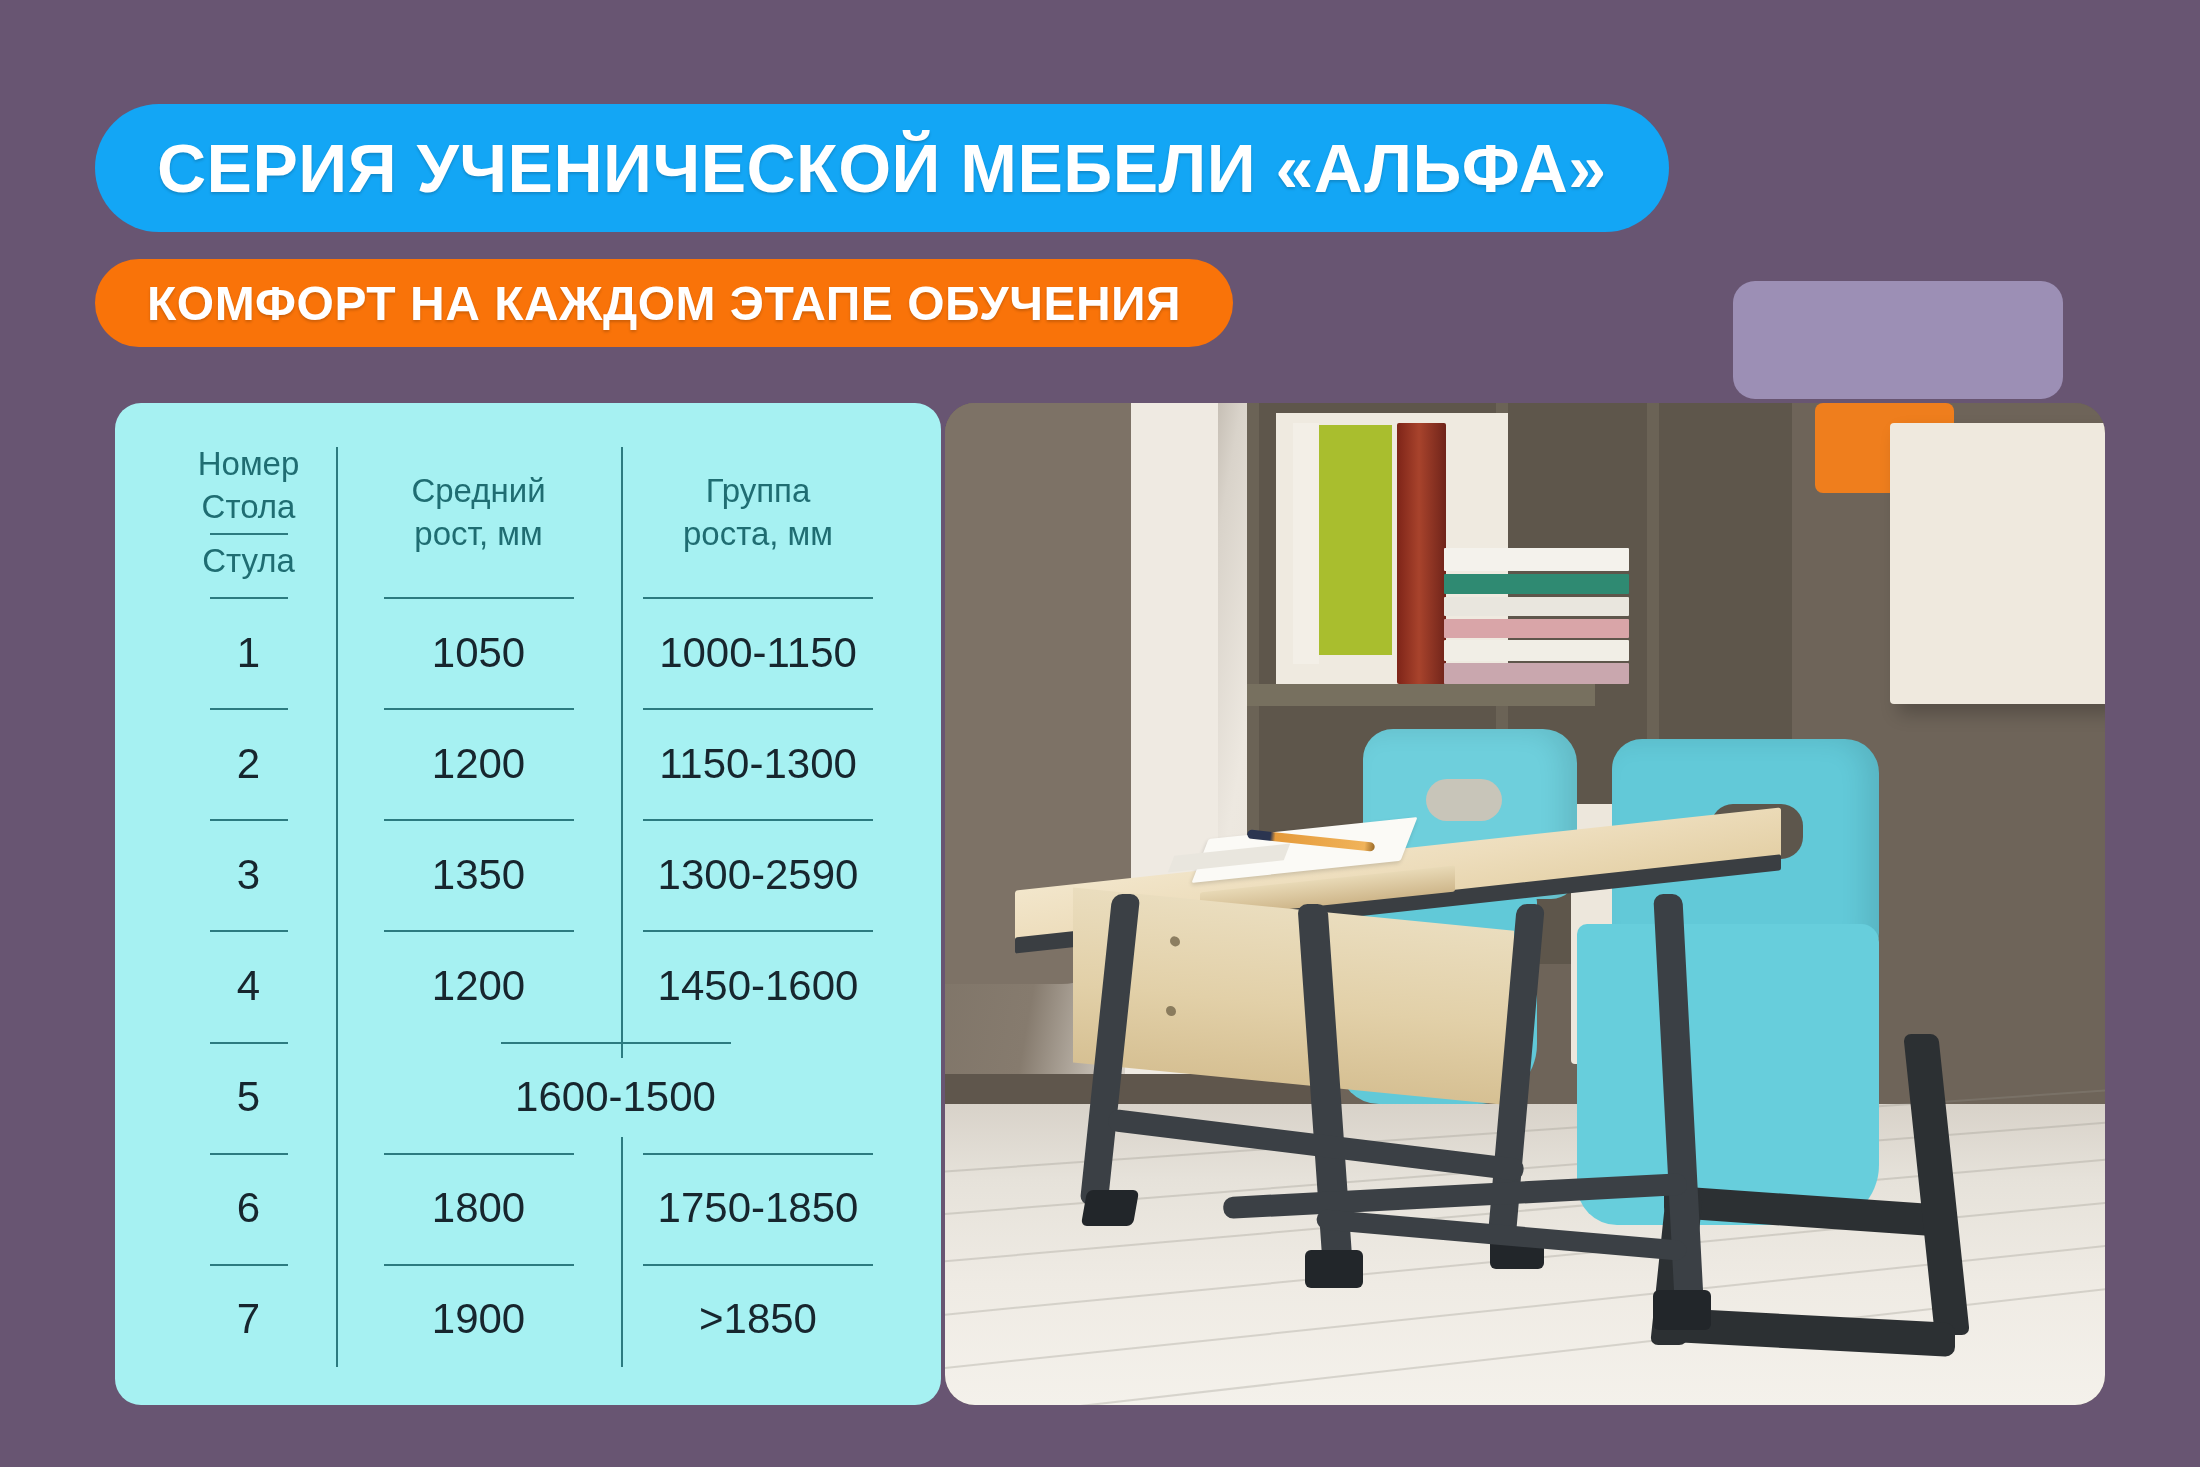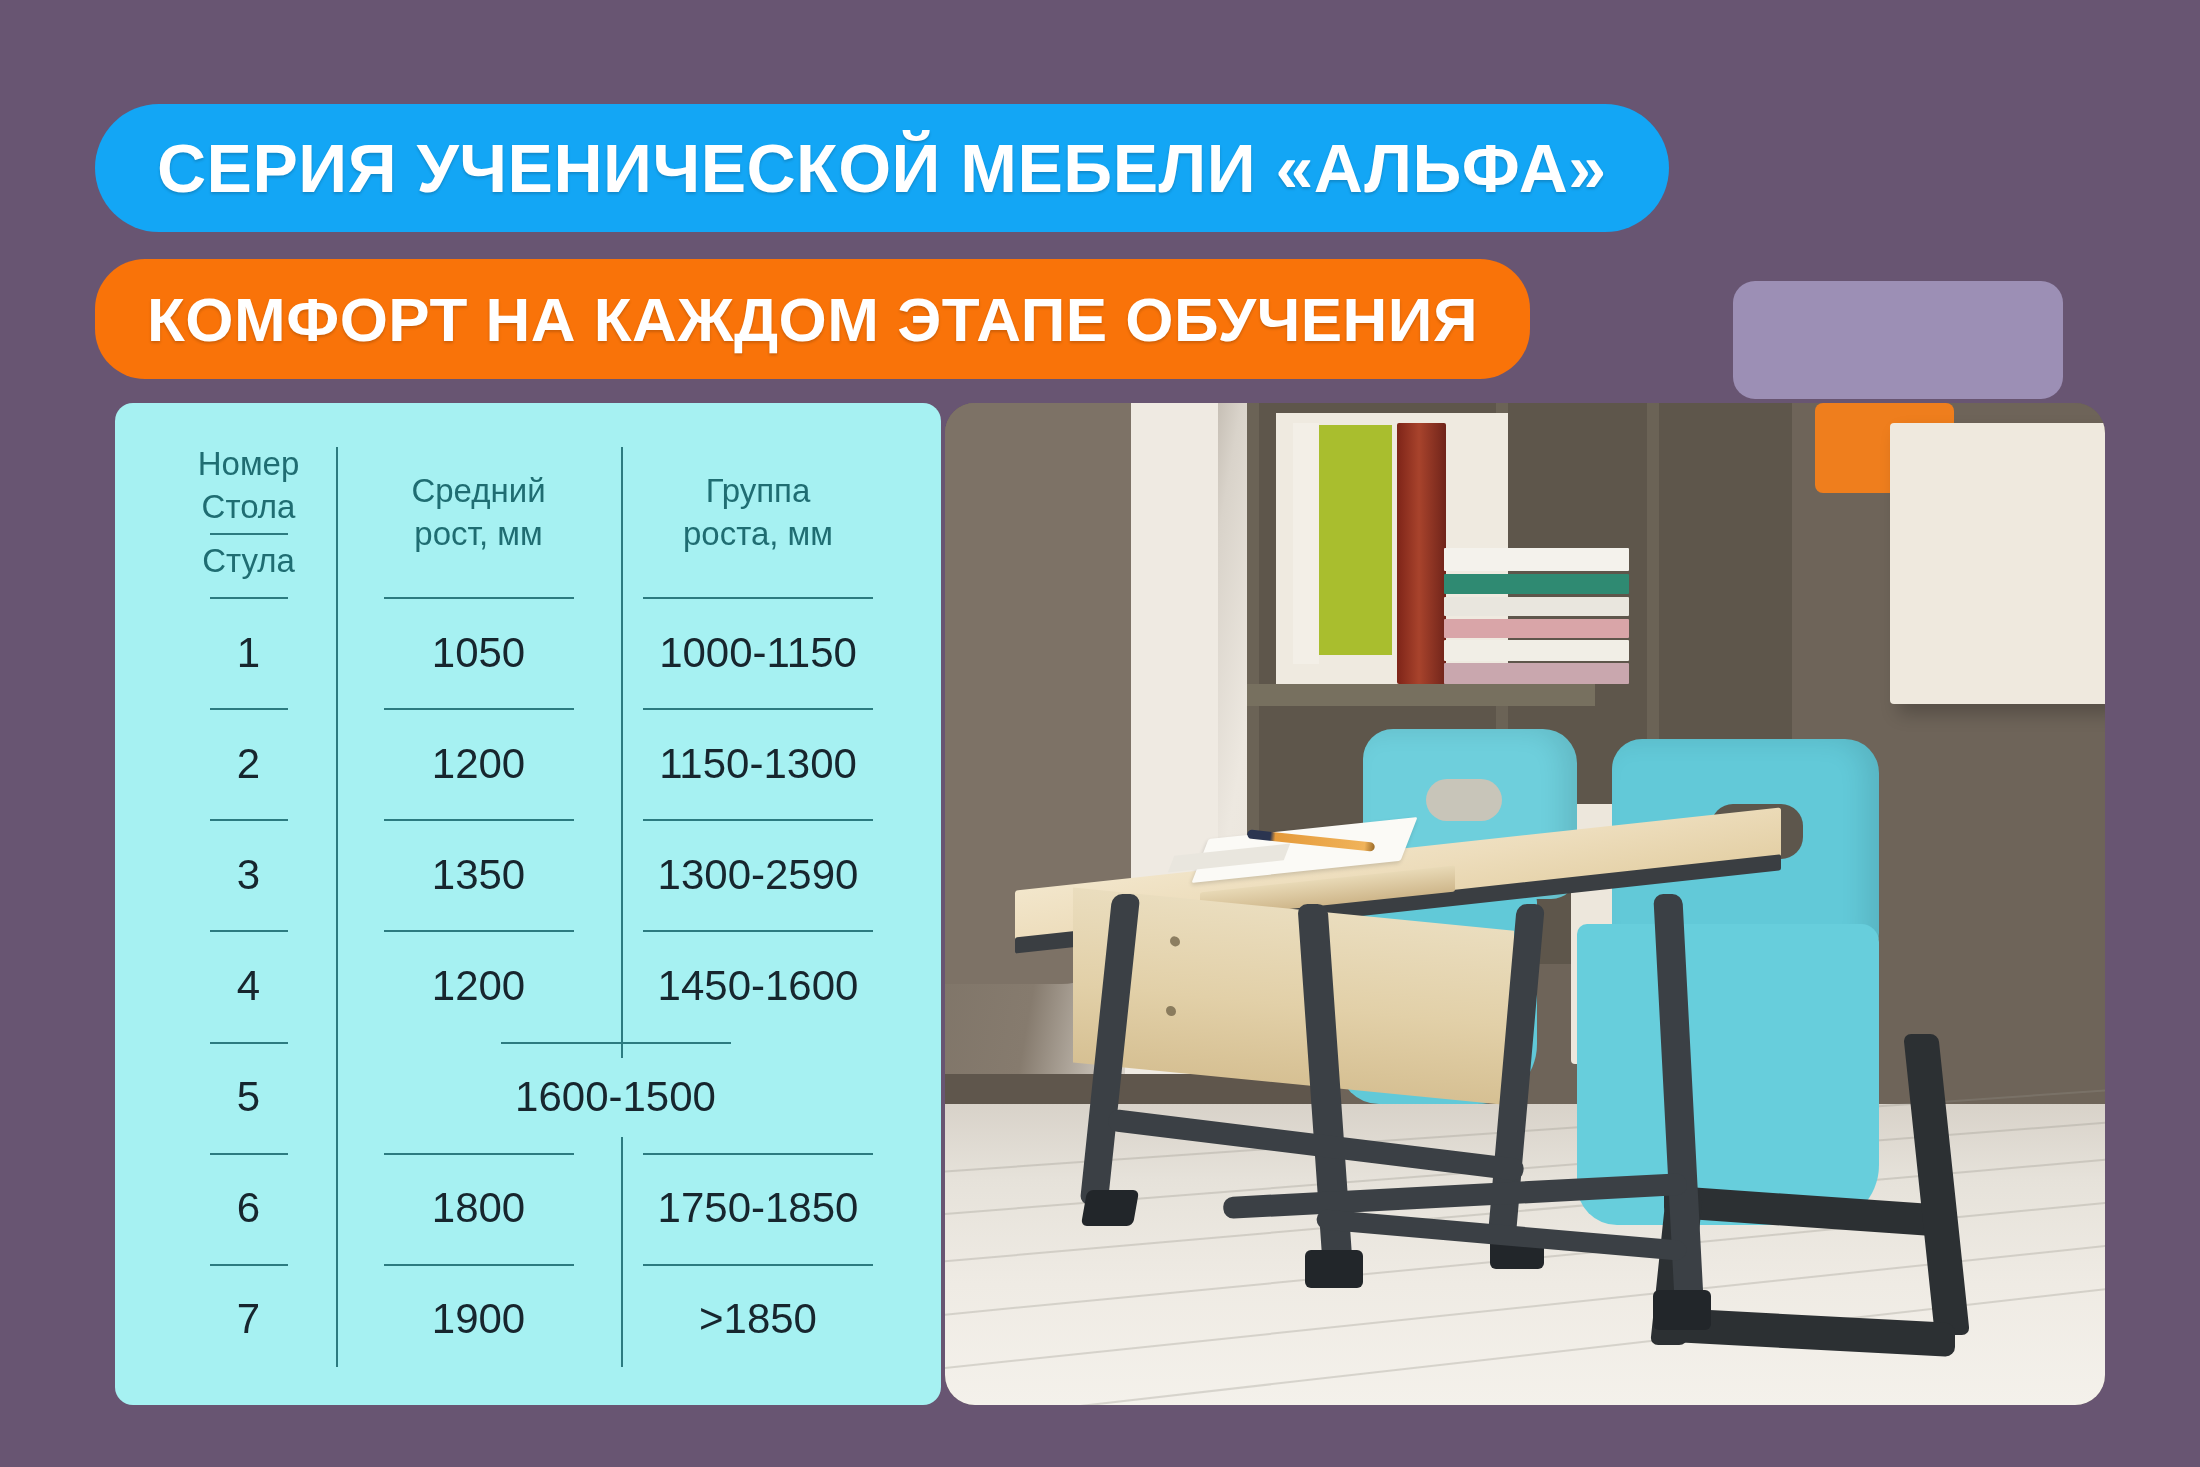--- a/index.html
+++ b/index.html
@@ -24,34 +24,34 @@
     text-shadow:0 2px 3px rgba(0,0,0,.18);
   }
   #banner-title{
     left:95px;top:104px;height:128px;
     padding:0 62px;
     background:#13A6F5;
     border-radius:64px;
     font-size:68px;
   }
   #banner-subtitle{
-    left:95px;top:259px;height:120px;
+    left:95px;top:259px;height:88px;
     padding:0 52px;
     background:#F97309;
     border-radius:50px;
-    font-size:62px;
+    font-size:48px;
   }
 
   
   #table-card{
     position:absolute;
     left:115px;top:403px;
     width:826px;height:1002px;
     background:#A6F1F2;
-    border-radius:18px;
+    border-radius:26px;
     box-sizing:border-box;
     padding:0;
     overflow:hidden;
   }
   .tbl{
     width:100%;height:100%;
     display:flex;flex-direction:column;
     box-sizing:border-box;
     padding:26px 46px 30px 46px;
   }

